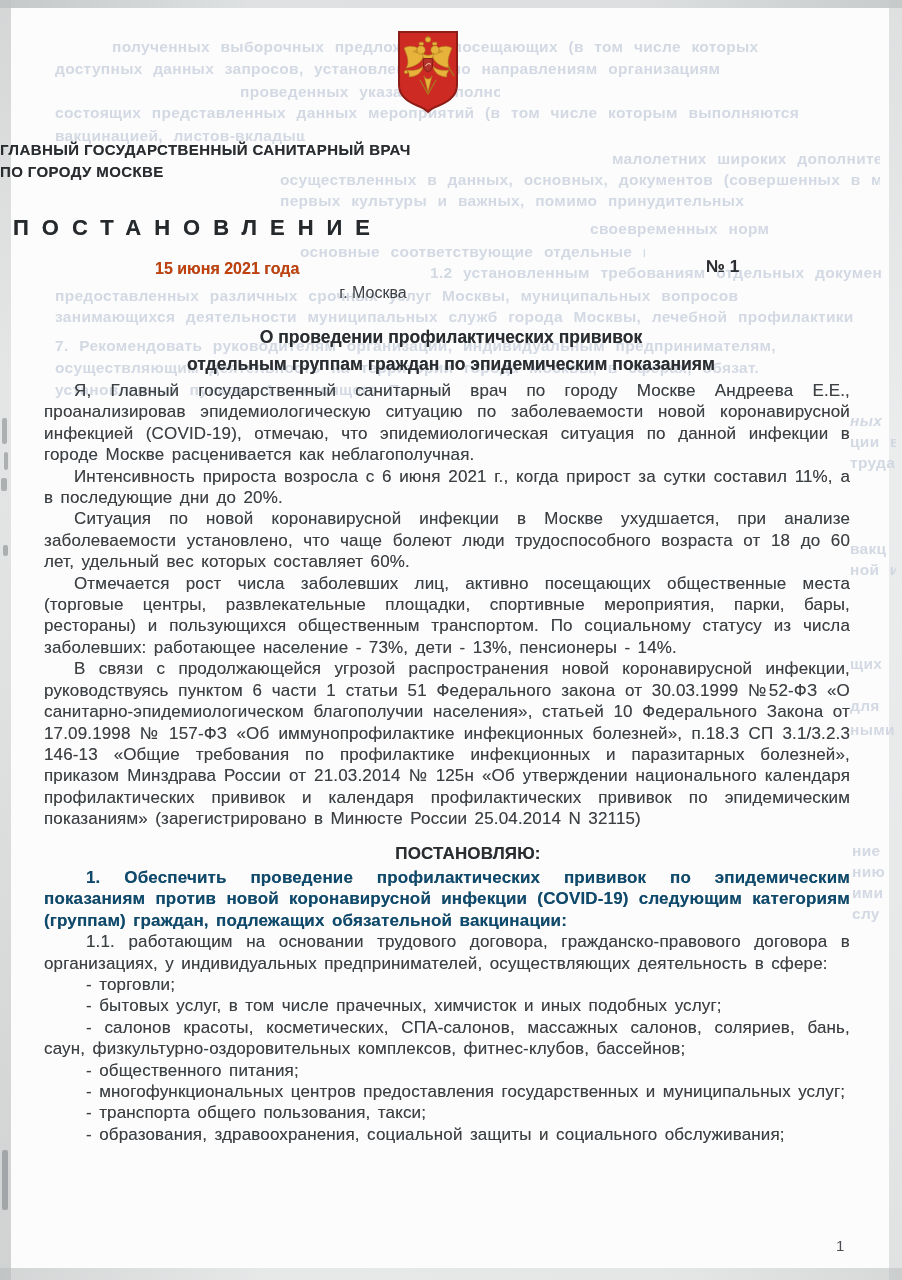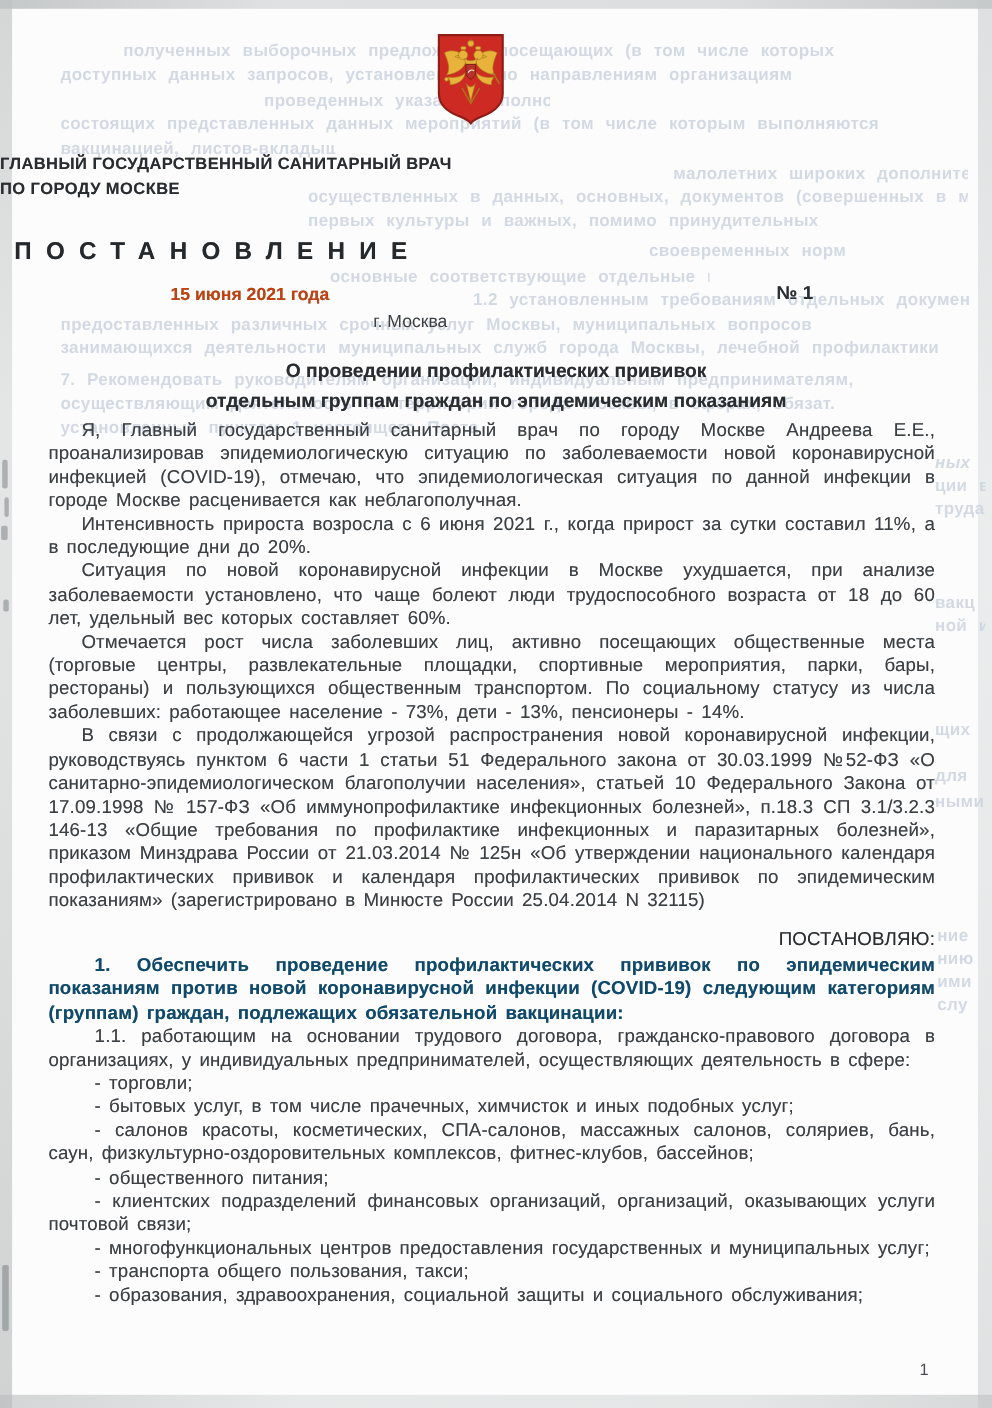--- a/index.html
+++ b/index.html
@@ -89,21 +89,21 @@
     font-size:17px;line-height:21.4px;
     text-align:justify;
     word-spacing:2.5px;letter-spacing:.15px;
     color:#3c4043;
     text-shadow:0 0 .45px rgba(60,64,67,.5);
   }
   .para{text-indent:30px;margin:0;}
   .para.bold,.para.numbered,.para.item,.para.resolve-heading{text-indent:42px;}
   .para.bold{font-weight:bold;color:#0c4a6e;text-shadow:0 0 .5px rgba(43,46,49,.55);}
   .para.resolve-heading{
-    font-weight:normal;color:#2b2e31;text-align:right;
+    font-weight:bold;color:#2b2e31;text-align:center;
     margin-top:13px;margin-bottom:3px;
     text-shadow:0 0 .5px rgba(43,46,49,.55);
   }
   #page-number{
     position:absolute;left:836px;top:1237px;
     font-size:15px;color:#4a4e52;
   }
 </style>
 </head>
 <body>
@@ -198,21 +198,20 @@
       <div class="para">Ситуация по новой коронавирусной инфекции в Москве ухудшается, при анализе заболеваемости установлено, что чаще болеют люди трудоспособного возраста от 18 до 60 лет, удельный вес которых составляет 60%.</div>
       <div class="para">Отмечается рост числа заболевших лиц, активно посещающих общественные места (торговые центры, развлекательные площадки, спортивные мероприятия, парки, бары, рестораны) и пользующихся общественным транспортом. По социальному статусу из числа заболевших: работающее население - 73%, дети - 13%, пенсионеры - 14%.</div>
       <div class="para">В связи с продолжающейся угрозой распространения новой коронавирусной инфекции, руководствуясь пунктом 6 части 1 статьи 51 Федерального закона от 30.03.1999 №52-ФЗ «О санитарно-эпидемиологическом благополучии населения», статьей 10 Федерального Закона от 17.09.1998 № 157-ФЗ «Об иммунопрофилактике инфекционных болезней», п.18.3 СП 3.1/3.2.3 146-13 «Общие требования по профилактике инфекционных и паразитарных болезней», приказом Минздрава России от 21.03.2014 № 125н «Об утверждении национального календаря профилактических прививок и календаря профилактических прививок по эпидемическим показаниям» (зарегистрировано в Минюсте России 25.04.2014 N 32115)</div>
       <div class="para resolve-heading">ПОСТАНОВЛЯЮ:</div>
       <div class="para bold">1. Обеспечить проведение профилактических прививок по эпидемическим показаниям против новой коронавирусной инфекции (COVID-19) следующим категориям (группам) граждан, подлежащих обязательной вакцинации:</div>
       <div class="para numbered">1.1. работающим на основании трудового договора, гражданско-правового договора в организациях, у индивидуальных предпринимателей, осуществляющих деятельность в сфере:</div>
       <div class="para item">- торговли;</div>
       <div class="para item">- бытовых услуг, в том числе прачечных, химчисток и иных подобных услуг;</div>
       <div class="para item">- салонов красоты, косметических, СПА-салонов, массажных салонов, соляриев, бань, саун, физкультурно-оздоровительных комплексов, фитнес-клубов, бассейнов;</div>
       <div class="para item">- общественного питания;</div>
-      <div class="para item">- клиентских подразделений финансовых организаций, организаций, оказывающих услуги почтовой связи;</div>
       <div class="para item">- многофункциональных центров предоставления государственных и муниципальных услуг;</div>
       <div class="para item">- транспорта общего пользования, такси;</div>
       <div class="para item">- образования, здравоохранения, социальной защиты и социального обслуживания;</div>
     </div>
 
   <div id="page-number">1</div>
 
 </div>
 
 </body></html>

